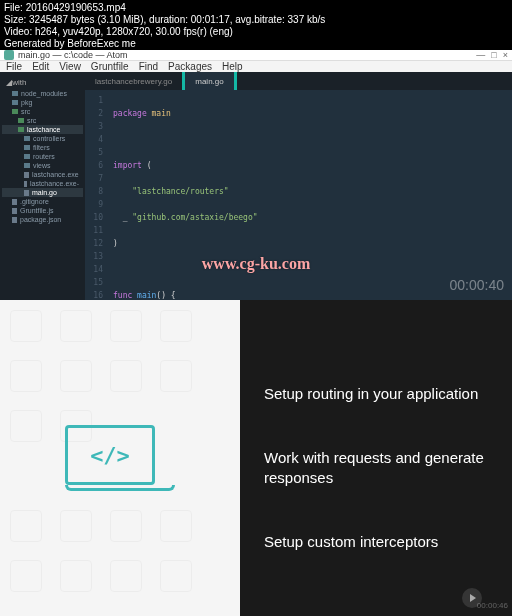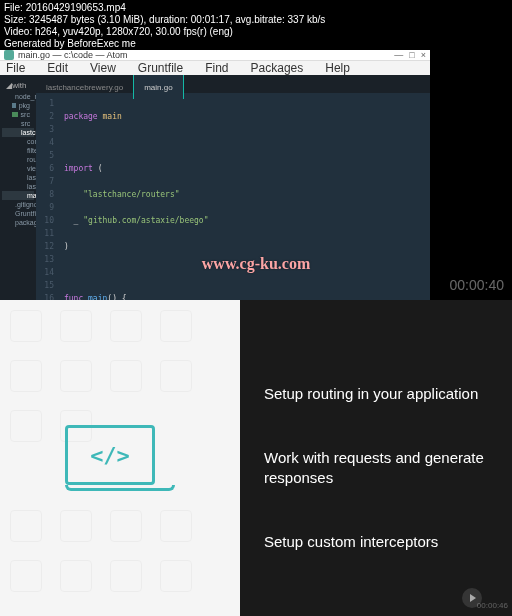--- a/index.html
+++ b/index.html
@@ -2,45 +2,45 @@
 <html><head>
 <meta charset="utf-8">
 <style>
   * { margin: 0; padding: 0; box-sizing: border-box; }
   body { width: 512px; height: 616px; font-family: Arial, sans-serif; background: #000; overflow: hidden; position: relative; }
   
   .meta-info { position: absolute; top: 0; left: 0; color: #fff; font-size: 10px; line-height: 1.2; padding: 2px 4px; z-index: 10; font-family: Arial, sans-serif; }
   
   .top-section { width: 512px; height: 300px; position: relative; }
   
-  .editor-window { position: absolute; top: 50px; left: 0; width: 430px; height: 250px; background: #fdfdfd; display: flex; flex-direction: column; }
+  .editor-window { position: absolute; top: 50px; left: 0; width: 512px; height: 250px; background: #fdfdfd; display: flex; flex-direction: column; }
   
   .window-titlebar { height: 18px; background: #fff; display: flex; align-items: center; padding: 0 4px; font-size: 9px; color: #333; border-bottom: 1px solid #ddd; }
   .window-title-icon { width: 10px; height: 10px; background: #5a9; border-radius: 2px; margin-right: 4px; }
   .window-controls { margin-left: auto; display: flex; gap: 6px; color: #666; }
   .window-controls span { cursor: pointer; }
   
-  .menubar { height: 14px; background: #f4f4f4; display: flex; gap: 22px; padding: 0 6px; font-size: 12px; align-items: center; color: #333; }
+  .menubar { height: 14px; background: #f4f4f4; display: flex; gap: 10px; padding: 0 6px; font-size: 10px; align-items: center; color: #333; }
   
   .editor-body { flex: 1; display: flex; background: #1e2730; }
   
   .sidebar { width: 85px; background: #1a2128; color: #8a9aa8; font-size: 7px; padding: 4px 2px; overflow: hidden; }
   .sidebar-header { display: flex; align-items: center; padding: 2px 4px; color: #aaa; font-size: 8px; }
   .tree-item { padding: 1px 4px; display: flex; align-items: center; gap: 3px; white-space: nowrap; }
   .tree-item.indent1 { padding-left: 10px; }
   .tree-item.indent2 { padding-left: 16px; }
   .tree-item.indent3 { padding-left: 22px; }
   .tree-item.selected { background: #2d3840; color: #fff; }
   .folder-icon { width: 6px; height: 5px; background: #5a7a8a; display: inline-block; }
   .folder-icon.green { background: #4a8a5a; }
   .file-icon { width: 5px; height: 6px; background: #6a7a8a; display: inline-block; }
   
   .code-area { flex: 1; display: flex; flex-direction: column; background: #21303d; }
   .tabs { height: 18px; display: flex; background: #1a2128; }
-  .tab { padding: 12px 10px; font-size: 8px; color: #888; border-right: 1px solid #14b8a6; display: flex; align-items: center; }
+  .tab { padding: 6px 10px; font-size: 8px; color: #888; border-right: 3px solid #14b8a6; display: flex; align-items: center; }
   .tab.active { background: #21303d; color: #ccc; }
   
   .code-content { flex: 1; display: flex; font-family: 'Consolas', monospace; font-size: 8px; }
   .gutter { width: 24px; text-align: right; padding: 4px 6px 0 0; color: #4a5a6a; line-height: 13px; }
   .code-lines { flex: 1; padding: 4px 0 0 4px; color: #d4d4d4; line-height: 13px; white-space: pre; overflow: hidden; }
   .kw-package { color: #c678dd; }
   .kw-import { color: #c678dd; }
   .kw-func { color: #c678dd; }
   .kw-string { color: #98c379; }
   .kw-call { color: #61afef; }

